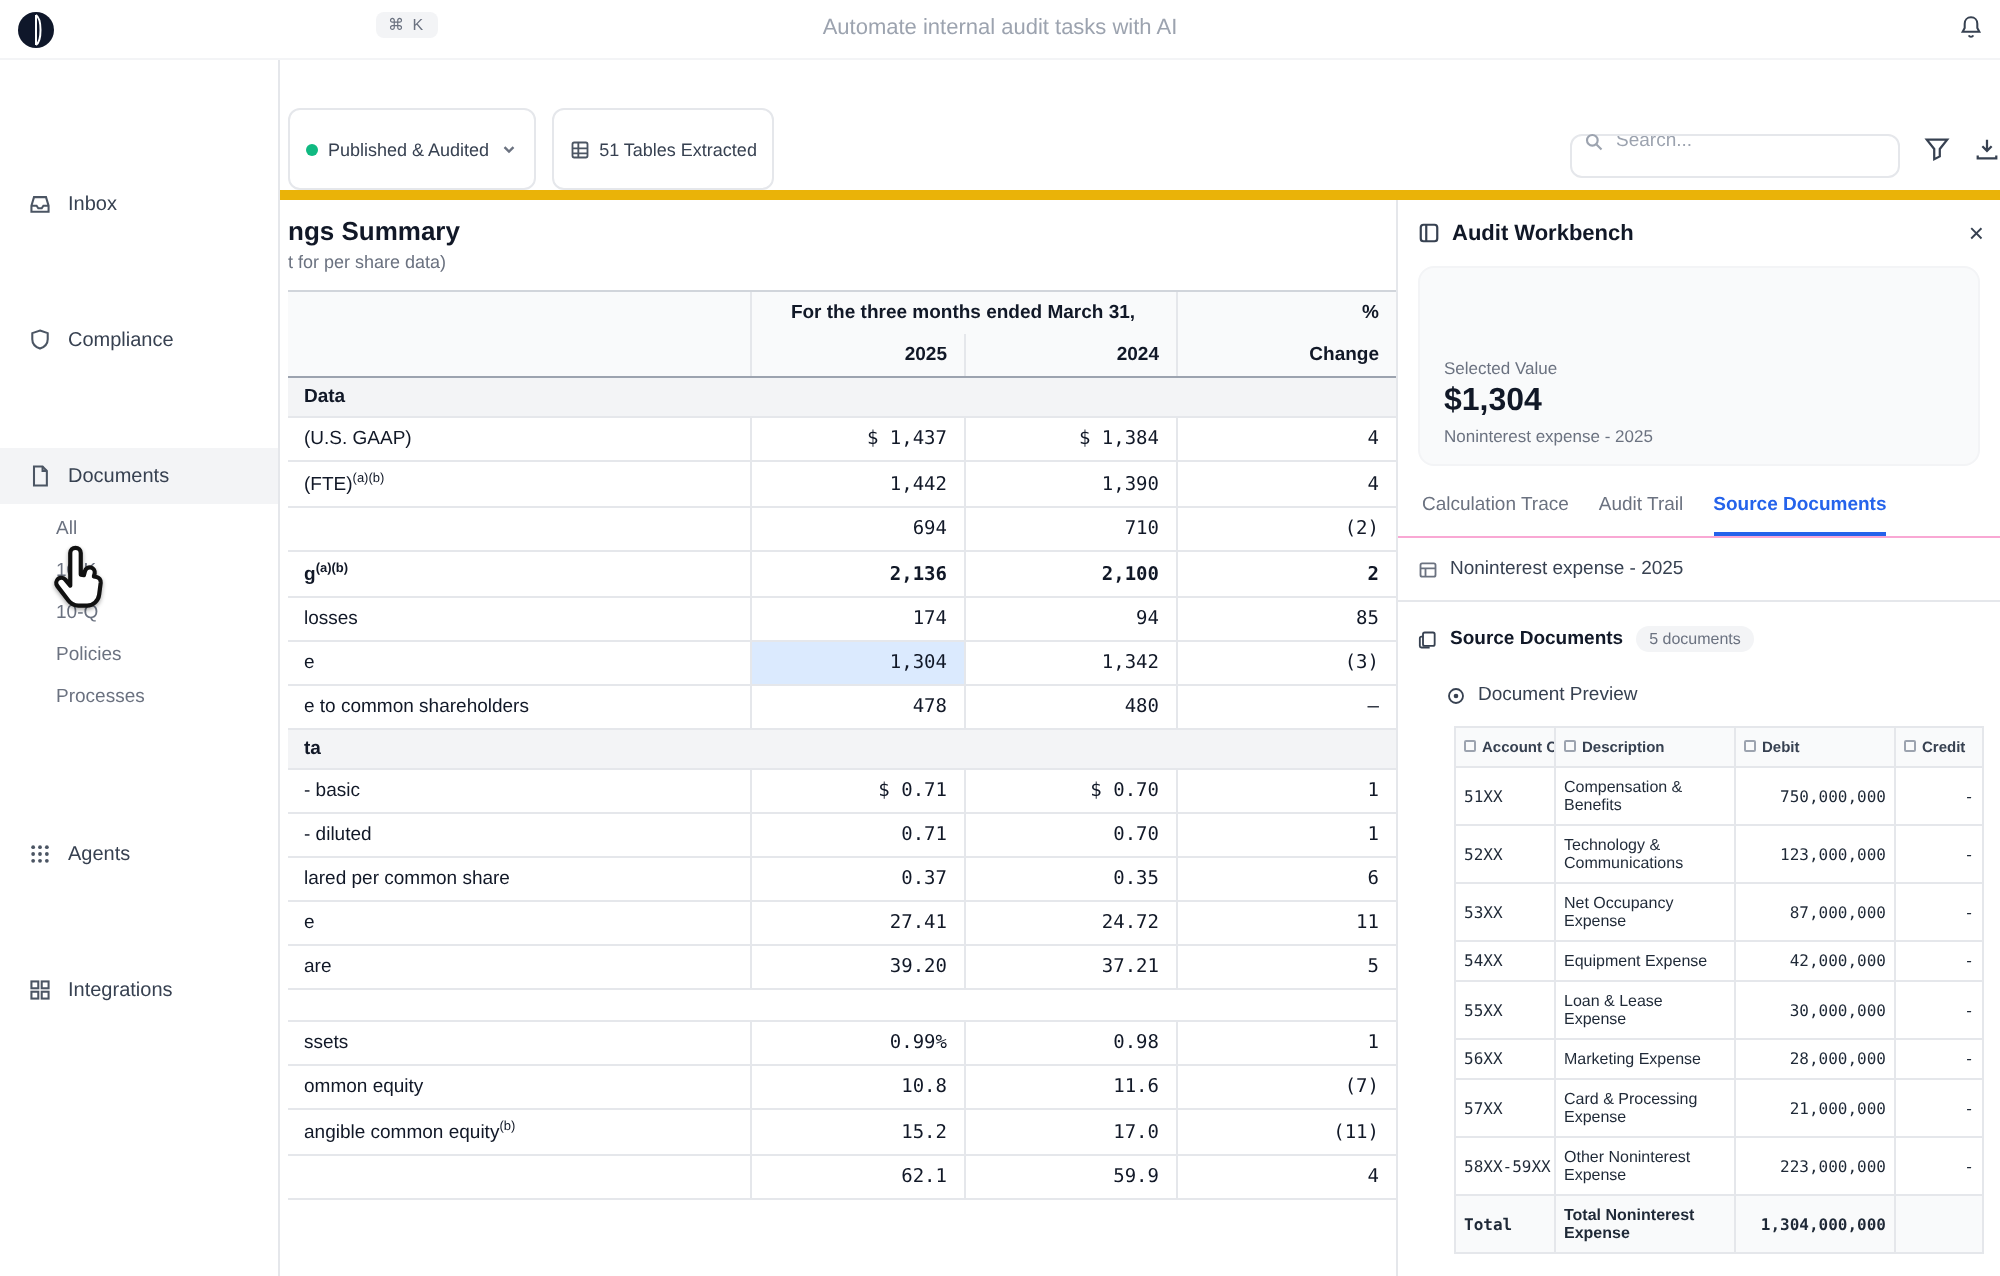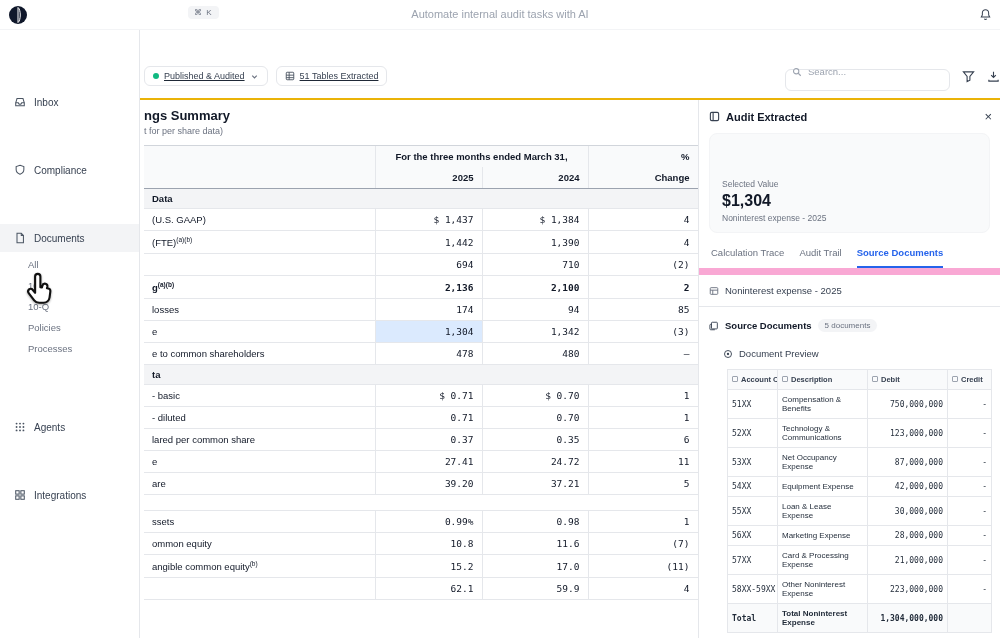--- a/index.html
+++ b/index.html
@@ -26,22 +26,22 @@
   .sub-list { padding:2px 0 6px; }
   .sub-item { padding:5px 14px 5px 28px; font-size:9.5px; color:#6b7280; cursor:pointer; }
   .nav-gap { height:8px; }
 
   
   .hand-cursor { position:absolute; left:22px; top:238px; z-index:60; pointer-events:none;
     filter:drop-shadow(0 1px 1px rgba(0,0,0,.35)); }
 
   
   .main { flex:1; display:flex; flex-direction:column; min-width:0; }
-  .toolbar { height:70px; display:flex; align-items:center; gap:8px;
-    padding:24px 0 0 4px; border-bottom:2px solid #eab308;text-decoration:underline; }
+  .toolbar { height:70px; display:flex; gap:8px;
+    padding:24px 0 0 4px; border-bottom:5px solid #eab308; }
   .pill { display:flex; align-items:center; gap:5px; border:1px solid #e5e7eb; background:#fff;
     border-radius:6px; padding:4px 8px; font-size:9px; color:#374151; cursor:pointer; white-space:nowrap; }
   .dot { width:6px; height:6px; border-radius:50%; background:#10b981; }
   .toolbar-right { margin-left:auto; display:flex; align-items:center; gap:12px; padding-right:0; }
   .search-wrap { position:relative; }
   .search-wrap svg { position:absolute; left:7px; top:6px; }
   .search-input { width:165px; height:22px; border:1px solid #e5e7eb; border-radius:6px;
     padding:0 8px 16px 22px; font-size:9.5px; color:#374151; outline:none;
     font-family:"Liberation Sans", sans-serif; }
   .search-input::placeholder { color:#9ca3af; }
@@ -74,21 +74,21 @@
 
   
   .workbench { width:302px; flex:none; border-left:1px solid #e5e7eb; background:#fff; overflow:hidden; }
   .wb-header { display:flex; align-items:center; gap:6px; padding:10px 8px 8px 10px; }
   .wb-title { font-size:11px; font-weight:bold; color:#111827; }
   .wb-close { margin-left:auto; font-size:13px; color:#374151; background:none; border:none; cursor:pointer; line-height:1; }
   .value-card { margin:2px 10px 0; background:#f9fafb; border:1px solid #f3f4f6; border-radius:8px; padding:9px 12px; }
   .vc-label { font-size:8.5px; color:#6b7280;margin-top:36px; }
   .vc-value { font-size:16px; font-weight:bold; color:#111827; margin:3px 0 3px; }
   .vc-context { font-size:8.5px; color:#6b7280; }
-  .tabs { display:flex; gap:15px; padding:14px 12px 0; border-bottom:7px solid #f9a8d4; }
+  .tabs { display:flex; gap:15px; padding:14px 12px 0; border-bottom:1px solid #f9a8d4; }
   .tab { font-size:9.5px; color:#6b7280; padding-bottom:8px; cursor:pointer; border-bottom:2px solid transparent; }
   .tab.active { color:#2563eb; border-bottom-color:#2563eb; font-weight:bold; }
   .accordion { display:flex; align-items:center; gap:6px; padding:10px 10px; border-bottom:1px solid #e5e7eb;
     font-size:9.5px; color:#374151; cursor:pointer; }
   .src-row { display:flex; align-items:center; gap:6px; padding:12px 10px 8px; }
   .src-label { font-size:9.5px; font-weight:bold; color:#111827; }
   .count-badge { background:#f3f4f6; color:#6b7280; font-size:8px; padding:2px 7px; border-radius:9px; }
   .preview-row { display:flex; align-items:center; gap:6px; padding:8px 10px 6px 24px; font-size:9.5px; color:#374151; }
 
   table.doc { border-collapse:collapse; table-layout:fixed; width:264px; margin:4px 8px 0 28px;
@@ -356,21 +356,21 @@
             </tbody>
         </table>
       </section>
 
       <aside class="workbench">
         <div class="wb-header">
           <svg viewBox="0 0 12 12" width="11" height="11" fill="none" stroke="#374151" stroke-width="1.2">
               <rect x="1.5" y="1.5" width="9" height="9" rx="1.5"></rect>
               <path d="M4.5 1.5v9"></path>
             </svg>
-          <span class="wb-title">Audit Extracted</span>
+          <span class="wb-title">Audit Workbench</span>
           <button class="wb-close">×</button>
         </div>
         <div class="value-card">
           <div class="vc-label">Selected Value</div>
           <div class="vc-value">$1,304</div>
           <div class="vc-context">Noninterest expense - 2025</div>
         </div>
         <div class="tabs">
           <div class="tab">Calculation Trace</div>
           <div class="tab">Audit Trail</div>

